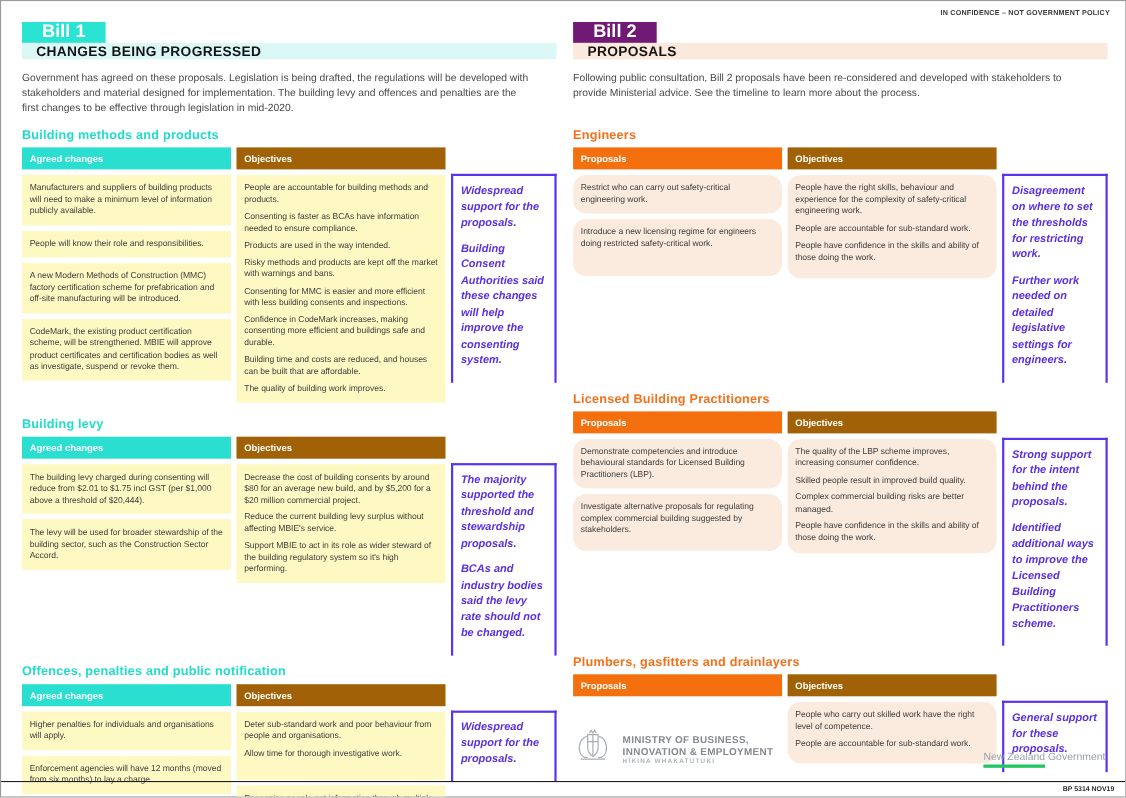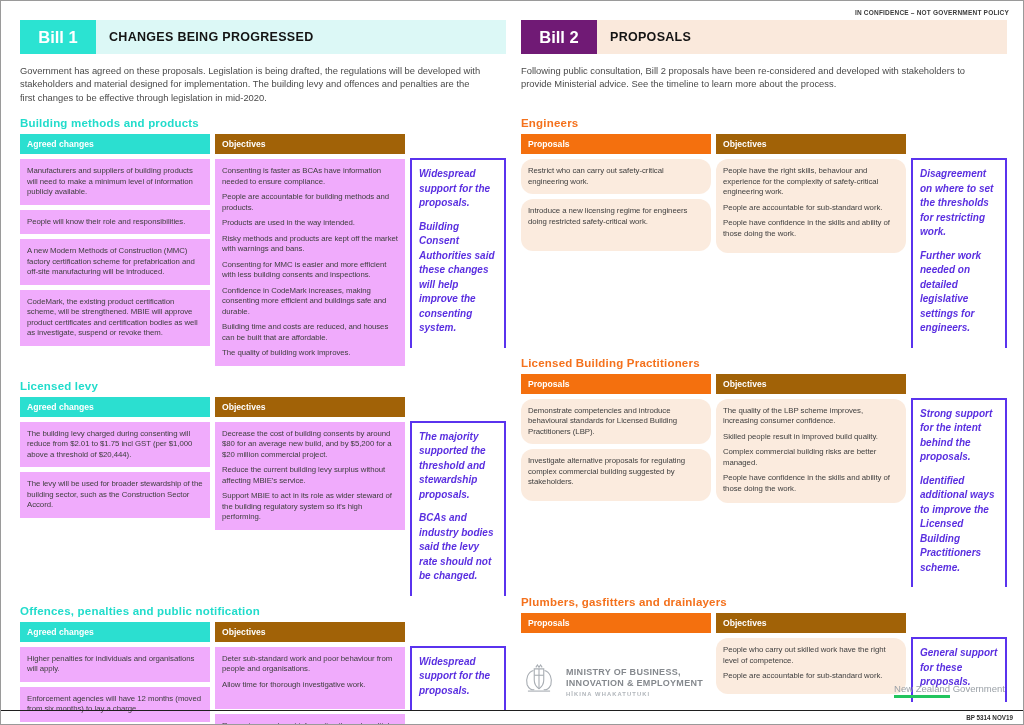--- a/index.html
+++ b/index.html
@@ -7,21 +7,21 @@
     width:1024px;height:725px;position:relative;background:#fff;
     box-sizing:border-box;border:1px solid #9a9a9a;overflow:hidden;
     font-family:"Liberation Sans",sans-serif;color:#3e3e3e;
   }
   .confidential{position:absolute;top:8px;right:14px;font-size:6.5px;font-weight:bold;color:#3a3a3a;letter-spacing:.2px;}
   .halves{display:flex;padding-top:19px;}
   .half{width:512px;box-sizing:border-box;}
   .half.left{padding-left:19px;padding-right:7px;}
   .half.right{padding-left:8px;padding-right:6px;}
 
-  .bill-band{display:flex;align-items:stretch;height:34px;margin-bottom:10px;width:486px;}
+  .bill-band{display:flex;align-items:stretch;height:34px;margin-bottom:10px;width:486px;flex-direction:column;}
   .bill-badge{width:76px;display:flex;align-items:center;justify-content:center;color:#fff;font-weight:bold;font-size:16.5px;}
   .bill-band-rest{flex:1;display:flex;align-items:center;padding-left:13px;font-weight:bold;font-size:12.5px;letter-spacing:.3px;color:#141414;}
   .theme-cyan .bill-badge{background:#2BE3D2;}
   .theme-cyan .bill-band-rest{background:#DCF8F6;}
   .theme-orange .bill-badge{background:#701a75;}
   .theme-orange .bill-band-rest{background:#FAE9DC;}
 
   .intro{font-size:9.4px;line-height:1.42;color:#4a4a4a;margin:0 0 9px 0;width:462px;min-height:44px;}
 
   .section{margin-bottom:9px;}
@@ -29,21 +29,21 @@
   .theme-cyan .section-title{color:#21DCCB;}
   .theme-orange .section-title{color:#F4711C;}
 
   .grid{display:grid;grid-template-columns:190px 190px 96px;column-gap:5px;align-items:start;}
   .col-header{color:#fff;font-weight:bold;font-size:8.6px;padding:5px 7px;margin-bottom:5px;}
   .col-header.dark{background:#a16207;}
   .theme-cyan .col-header.accent{background:#2BDFD0;}
   .theme-orange .col-header.accent{background:#F4700E;}
 
   .cell{padding:7px 7px;margin-bottom:5px;box-sizing:border-box;}
-  .theme-cyan .cell{background:#f0abfc;}
+  .theme-cyan .cell{background:#fef9c3;}
   .theme-orange .cell{background:#FBEBDE;border-radius:12px;}
   .cell p{margin:0 0 5px 0;font-size:7.8px;line-height:1.35;color:#3e3e3e;letter-spacing:-0.05px;}
   .cell p:last-child{margin-bottom:0;}
 
   .annotation{border:2px solid #5A33EE;border-bottom:none;padding:7px 7px 10px 7px;margin-top:24px;}
   .annotation p{margin:0 0 9px 0;font-size:10px;line-height:1.45;color:#5A2FE0;font-style:italic;font-weight:bold;}
   .annotation p:last-child{margin-bottom:2px;}
 
   .footer-left{position:absolute;left:519px;bottom:22px;display:flex;gap:8px;align-items:center;}
   .mbie-name{font-weight:bold;font-size:9px;line-height:1.18;color:#85898E;letter-spacing:.3px;}
@@ -81,38 +81,38 @@
               <div class="cell">
                 <p>A new Modern Methods of Construction (MMC) factory certification scheme for prefabrication and off-site manufacturing will be introduced.</p>
               </div>
               <div class="cell">
                 <p>CodeMark, the existing product certification scheme, will be strengthened. MBIE will approve product certificates and certification bodies as well as investigate, suspend or revoke them.</p>
               </div>
             </div>
             <div class="col">
               <div class="col-header dark">Objectives</div>
               <div class="cell">
+                <p>People are accountable for building methods and products.</p>
                 <p>Consenting is faster as BCAs have information needed to ensure compliance.</p>
-                <p>People are accountable for building methods and products.</p>
                 <p>Products are used in the way intended.</p>
                 <p>Risky methods and products are kept off the market with warnings and bans.</p>
                 <p>Consenting for MMC is easier and more efficient with less building consents and inspections.</p>
                 <p>Confidence in CodeMark increases, making consenting more efficient and buildings safe and durable.</p>
                 <p>Building time and costs are reduced, and houses can be built that are affordable.</p>
                 <p>The quality of building work improves.</p>
               </div>
             </div>
             <div class="annotation">
               <p>Widespread support for the proposals.</p>
               <p>Building Consent Authorities said these changes will help improve the consenting system.</p>
             </div>
           </div>
         </div>
         <div class="section">
-          <div class="section-title">Licensed levy</div>
+          <div class="section-title">Building levy</div>
           <div class="grid">
             <div class="col">
               <div class="col-header accent">Agreed changes</div>
               <div class="cell">
                 <p>The building levy charged during consenting will reduce from $2.01 to $1.75 incl GST (per $1,000 above a threshold of $20,444).</p>
               </div>
               <div class="cell">
                 <p>The levy will be used for broader stewardship of the building sector, such as the Construction Sector Accord.</p>
               </div>
             </div>

